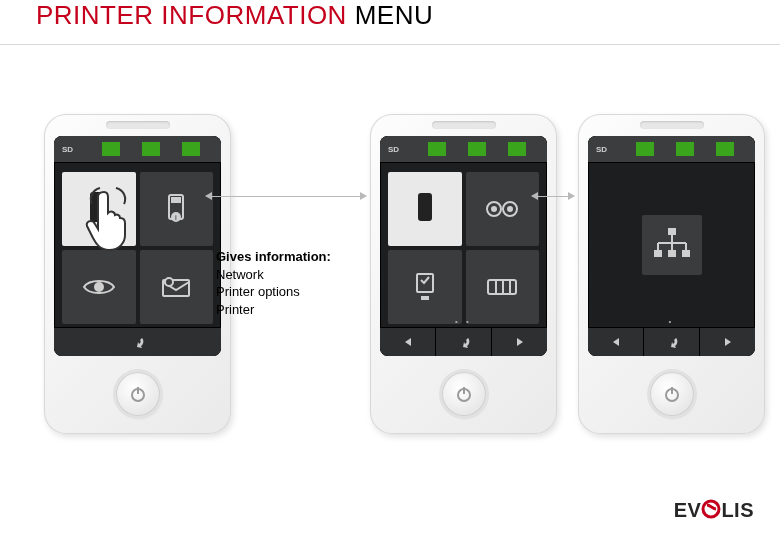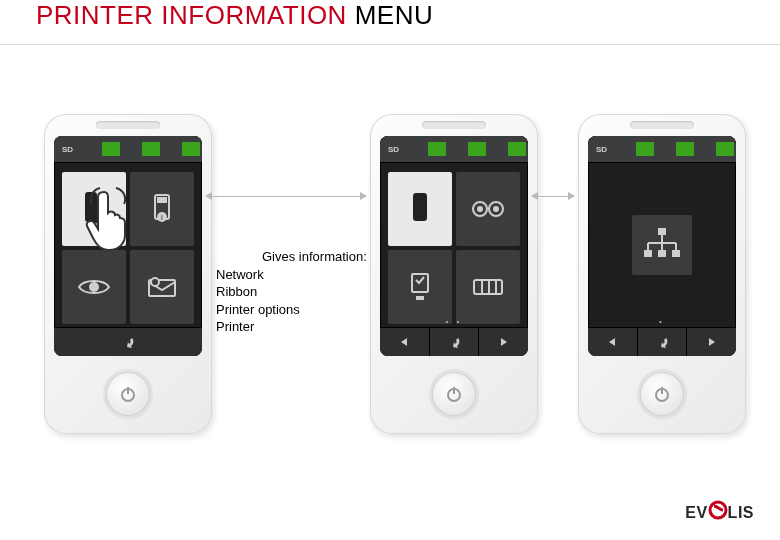--- a/index.html
+++ b/index.html
@@ -24,21 +24,21 @@
     top: 44px;
     left: 0;
     width: 780px;
     height: 1px;
     background: #d9d9d9;
   }
 
   
   .device {
     position: absolute;
-    width: 168px;
+    width: 187px;
     height: 320px;
     border-radius: 22px;
     background: linear-gradient(135deg,#fdfdfd 0%,#eaeaea 100%);
     box-shadow: inset 0 0 0 1px #d8d8d8, 2px 3px 6px rgba(0,0,0,.12);
   }
   .device .top-slot {
     position: absolute;
     top: 7px; left: 50%; transform: translateX(-50%);
     width: 64px; height: 8px;
     border-radius: 4px;
@@ -146,35 +146,35 @@
 
   
   .info {
     position: absolute;
     top: 248px;
     left: 216px;
     font-size: 13px;
     color: #000;
     line-height: 1.35;
   }
-  .info .head { font-weight: normal; margin-left: 46px; }
+  .info .head { font-weight: bold; }
 
   
   .finger {
     position: absolute;
     top: 186px; left: 82px;
     pointer-events: none;
   }
 
   
   .logo {
     position: absolute;
     bottom: 18px; right: 26px;
     font-weight: bold;
-    font-size: 16px;
+    font-size: 20px;
     letter-spacing: .5px;
     color: #262626;
   }
   .logo .accent { color: #c5001c; display:inline-block; position:relative; }
 </style>
 </head>
 <body>
 
 <div class="title">
   <span class="red">PRINTER INFORMATION </span><span class="black">MENU</span>
@@ -364,21 +364,20 @@
     <svg width="18" height="18" viewBox="0 0 18 18" fill="none" stroke="#9a9a9a" stroke-width="2">
         <circle cx="9" cy="10" r="6"></circle>
         <line x1="9" y1="2" x2="9" y2="9"></line>
       </svg>
   </div>
 </div>
 
 <div class="info">
   <div class="head">Gives information:</div>
   <div>Network</div>
-  <div>Ribbon</div>
   <div>Printer options</div>
   <div>Printer</div>
 </div>
 
 <div class="logo">
   <span>EV</span><span class="accent"><svg width="20" height="20" viewBox="0 0 20 20" style="vertical-align:-2px">
         <circle cx="10" cy="10" r="8" fill="none" stroke="#c5001c" stroke-width="3"></circle>
         <path d="M6 6c3 0 6 4 9 4" stroke="#c5001c" stroke-width="3" fill="none"></path>
       </svg></span><span>LIS</span>
 </div>

